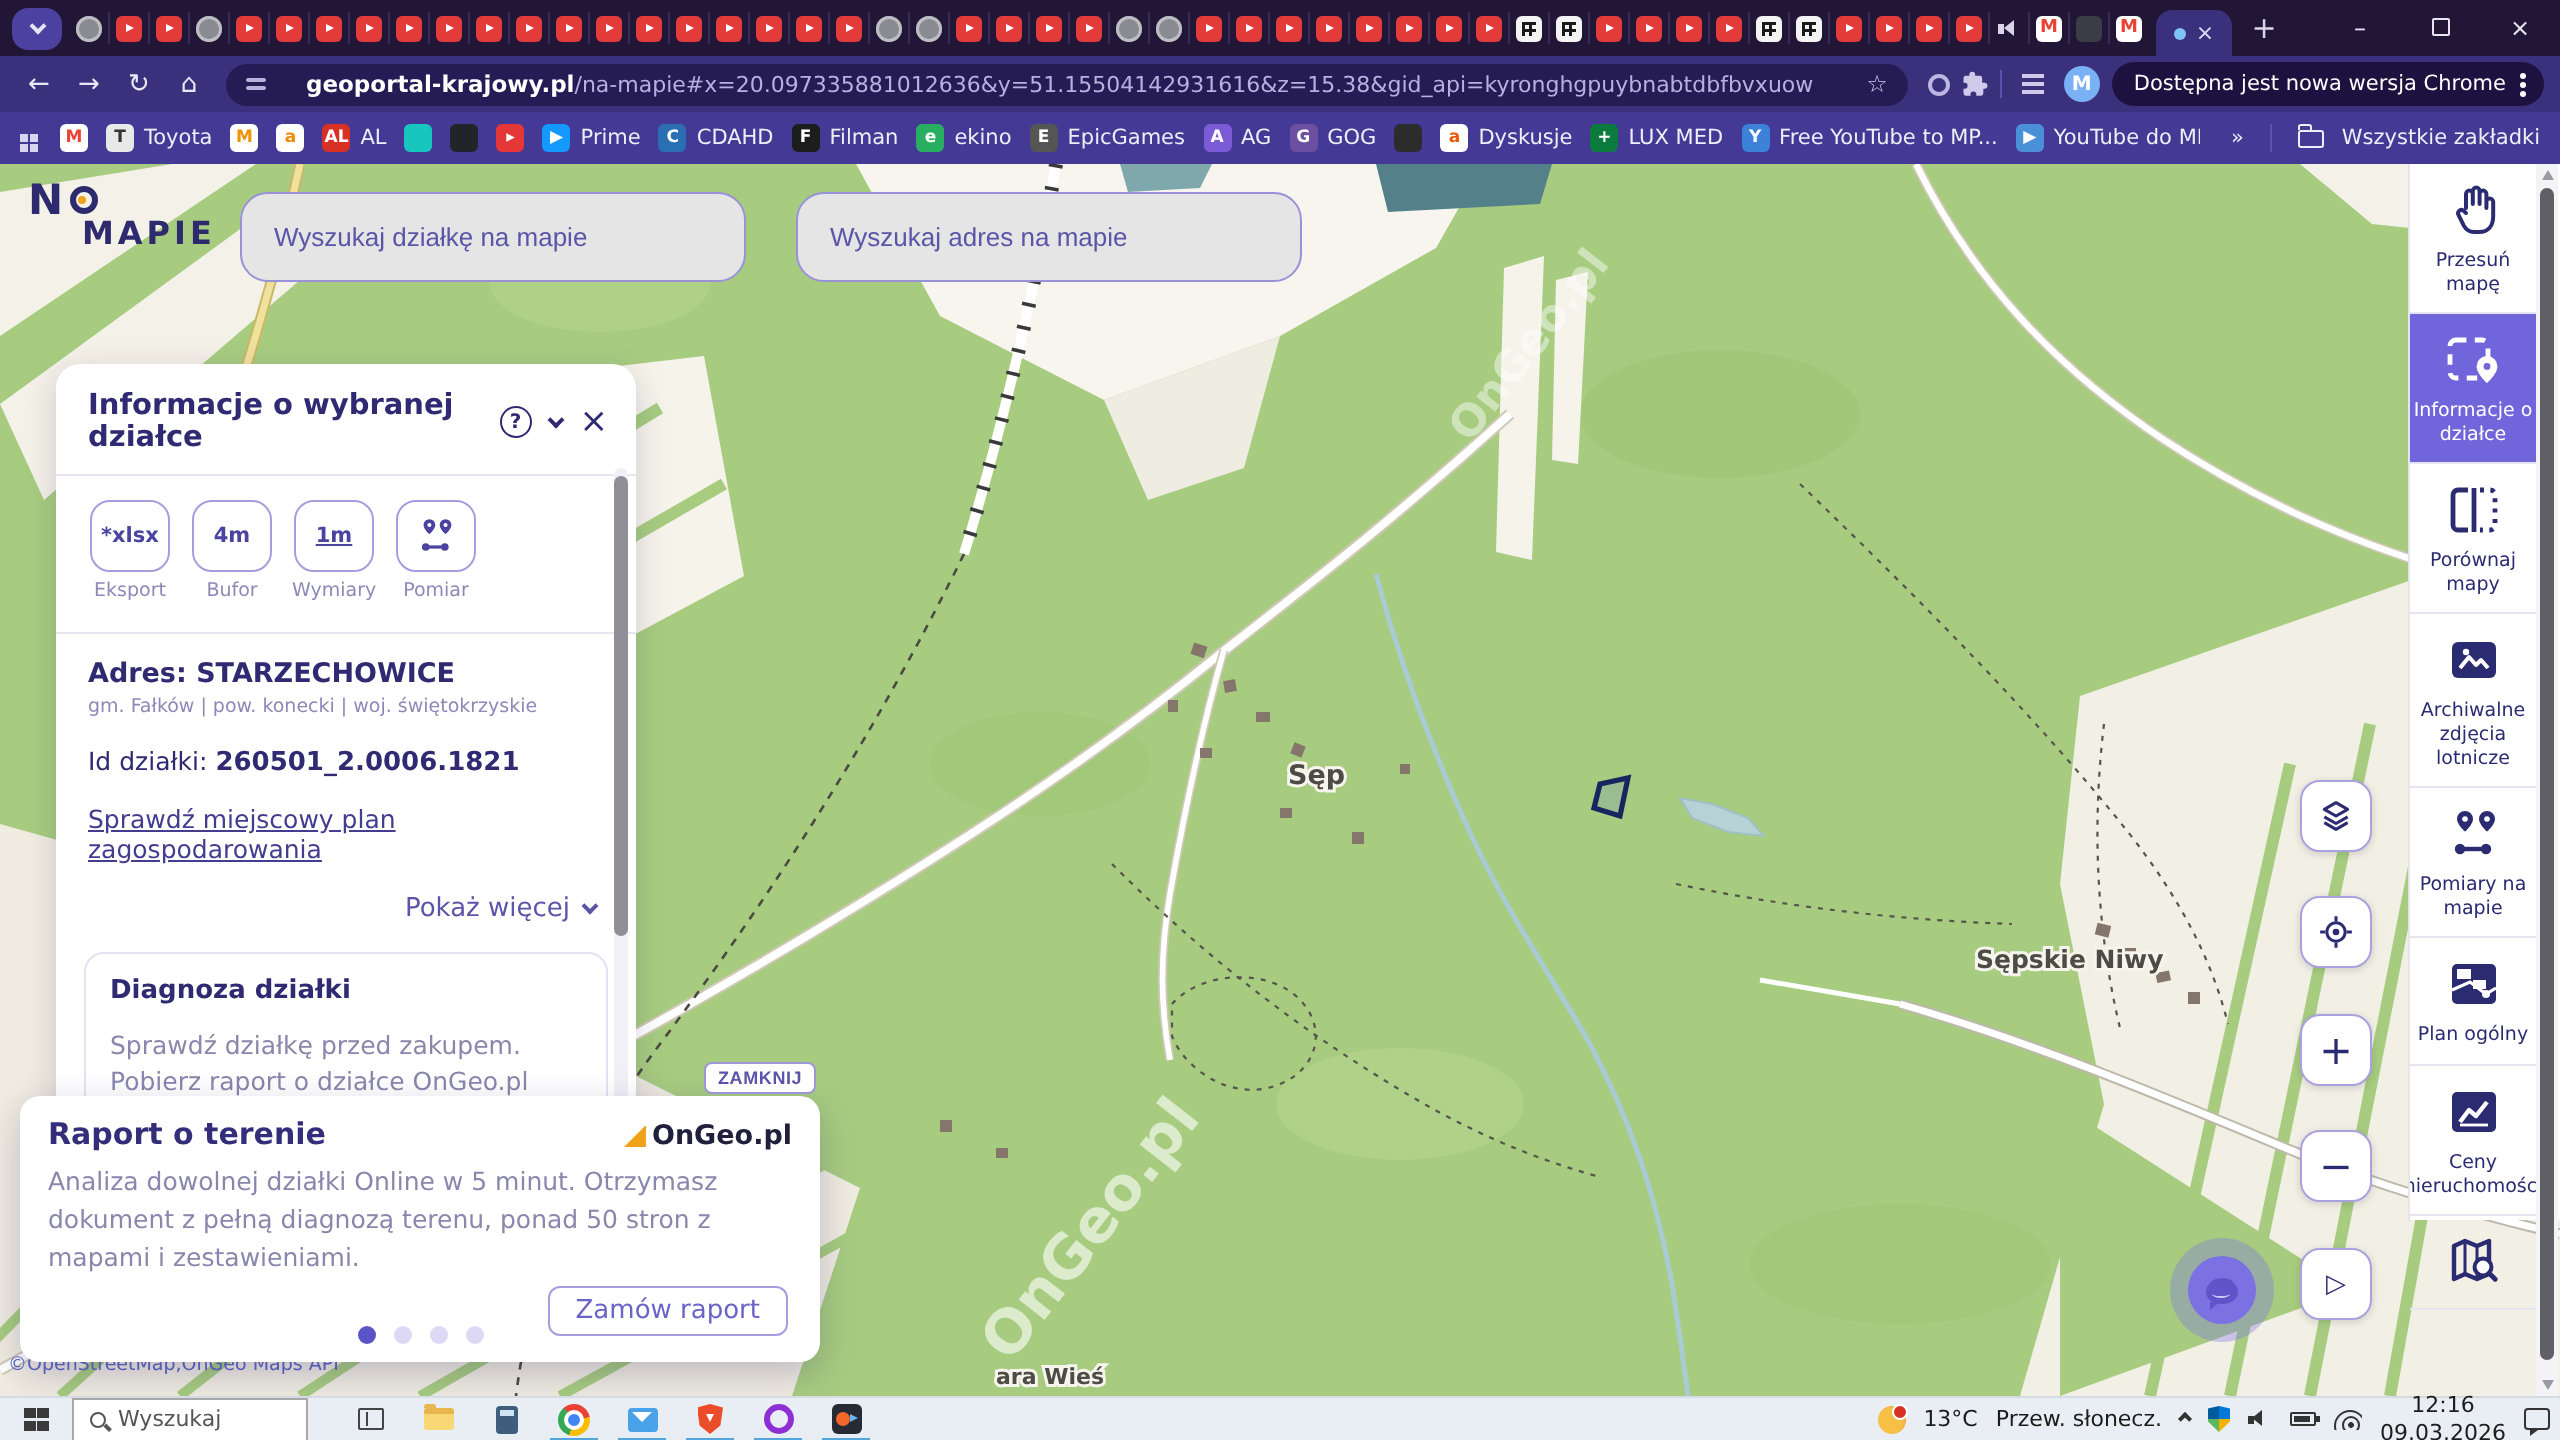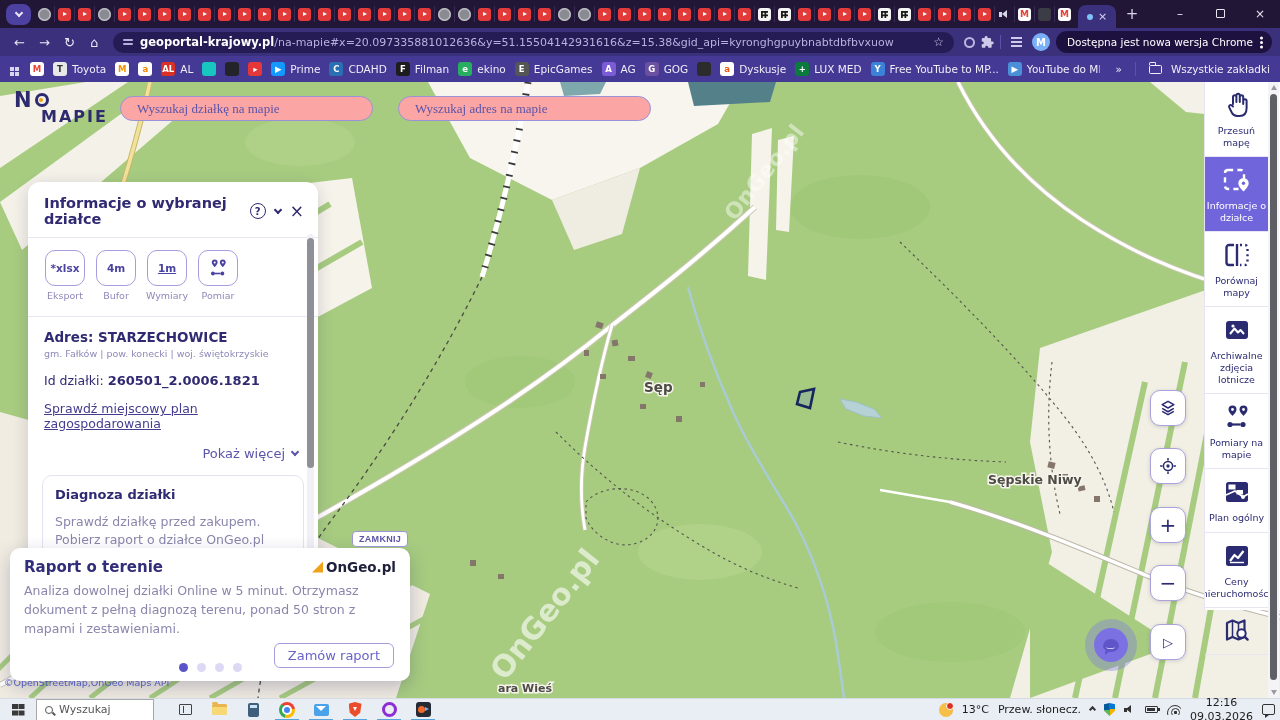--- a/index.html
+++ b/index.html
@@ -30,21 +30,21 @@
 .tab-active{width:38px;height:23px;background:#3b307c;border-radius:8px 8px 0 0;display:flex;align-items:center;justify-content:center;gap:5px;margin-left:4px;align-self:flex-end}
 .tadot{width:6px;height:6px;border-radius:50%;background:#7ec3f7}
 .taclose{color:#ddd9f0;font-size:11px;line-height:1}
 .newtab{width:24px;height:24px;color:#d9d5e8;font-size:15px;display:flex;align-items:center;justify-content:center;margin-left:4px}
 .wincontrols{position:absolute;right:0;top:0;height:27px;display:flex}
 .wc{width:40px;height:27px;display:flex;align-items:center;justify-content:center;color:#e8e5f2;font-size:12px}
 .wc .sq{width:9px;height:9px;border:1.2px solid #e8e5f2;border-radius:1px}
 
 .navbar{height:28px;background:#3b307c;display:flex;align-items:center;padding:0 8px;gap:2px;color:#e9e6f5}
 .nbtn{width:23px;height:23px;border-radius:50%;display:flex;align-items:center;justify-content:center;font-size:13px;flex:none}
-.urlbox{flex:1;height:21px;background:#261c55;border-radius:11px;display:flex;align-items:center;padding:0 10px;gap:7px;min-width:0;margin:0 5px}
+.urlbox{flex:1;height:21px;background:#261c55;border-radius:11px;display:flex;align-items:center;padding:0 10px;gap:20px;min-width:0;margin:0 5px}
 .tune{width:10px;height:1.6px;background:#b7b0dc;box-shadow:0 4px 0 #b7b0dc;border-radius:1px;flex:none;margin-top:-4px}
 .urltext{white-space:nowrap;overflow:hidden;font-size:11px;color:#b8b1e0;flex:1}
 .urltext b{color:#fff;font-size:11.5px}
 .star{font-size:12px;color:#cfc9ea;flex:none}
 .extring{width:11px;height:11px;border:2px solid #bdb6e2;border-radius:50%;flex:none;margin:0 3px}
 .vsep{width:1px;height:14px;background:#5d51ad;margin:0 4px}
 .listic{width:11px;height:1.6px;background:#cfc9ea;box-shadow:0 4px 0 #cfc9ea,0 8px 0 #cfc9ea;margin:-8px 4px 0 4px}
 .avatar{width:18px;height:18px;border-radius:50%;background:#7ab0f5;color:#fff;font-size:10px;font-weight:bold;display:flex;align-items:center;justify-content:center;flex:none;margin:0 4px}
 .updt{height:22px;background:#1d1140;border-radius:11px;color:#fff;font-size:10.5px;display:flex;align-items:center;padding:0 9px 0 11px;gap:7px;flex:none;white-space:nowrap}
 .dots3{width:3px;height:3px;border-radius:50%;background:#fff;box-shadow:0 -4.5px 0 #fff,0 4.5px 0 #fff}
@@ -60,21 +60,21 @@
 .folderic::before{content:"";position:absolute;left:-1px;top:-4px;width:5px;height:2.5px;border:1.5px solid #efeef8;border-bottom:none;border-radius:1.5px 1.5px 0 0}
 
 
 .stage{position:absolute;top:82px;left:0;width:1280px;height:616px;overflow:hidden}
 svg.map{position:absolute;left:0;top:0}
 .logo{position:absolute;left:14px;top:6px;color:#2e2a6e;z-index:2}
 .logo .l1{font-size:21px;font-weight:bold;letter-spacing:1px;display:flex;align-items:center}
 .ring{display:inline-block;width:14px;height:14px;border:3.5px solid #2e2a6e;border-radius:50%;position:relative;margin-left:2px}
 .ring::after{content:"";position:absolute;left:1.5px;top:1.5px;width:4px;height:4px;background:#f0a21a;border-radius:50%}
 .logo .l2{font-size:16px;font-weight:bold;letter-spacing:2px;margin-left:27px;margin-top:-5px}
-.srch{position:absolute;top:14px;height:25px;width:253px;border:1.5px solid #9a92d8;border-radius:14px;background:#fca5a5;color:#5b54a8;font-size:13px;padding:0 16px;font-family:Liberation Serif, serif;z-index:2;outline:none}
+.srch{position:absolute;top:14px;height:45px;width:253px;border:1.5px solid #9a92d8;border-radius:14px;background:#e5e5e5;color:#5b54a8;font-size:13px;padding:0 16px;font-family:Liberation Sans, sans-serif;z-index:2;outline:none}
 .srch::placeholder{color:#5b54a8;opacity:1}
 
 
 .panel{position:absolute;left:28px;top:100px;width:290px;height:382px;background:#ffffff;border-radius:12px;box-shadow:0 4px 16px rgba(40,30,90,.18);z-index:5;overflow:hidden}
 .phead{display:flex;align-items:center;padding:13px 14px 10px 16px;gap:9px}
 .ptitle{font-size:14.5px;font-weight:bold;color:#2f2a72;flex:1}
 .helpc{width:16px;height:16px;border:1.5px solid #2f2a72;border-radius:50%;font-size:10px;font-weight:bold;color:#2f2a72;display:flex;align-items:center;justify-content:center}
 .phead .chv{color:#2f2a72;margin-top:-2px}
 .pclose{color:#2f2a72;font-size:17px;line-height:1}
 .pdiv{height:1px;background:#e8e6f2}
@@ -94,21 +94,21 @@
 .showmore .chv{margin-top:-3px}
 .diag{margin:10px 14px;border:1px solid #e4e2f2;border-radius:10px;padding:11px 12px}
 .diag-title{font-size:13px;font-weight:bold;color:#2f2a72;margin-bottom:11px}
 .diag-text{font-size:12.5px;color:#8a86ac;line-height:1.45}
 .pscroll{position:absolute;right:4px;top:52px;width:7px;height:318px;background:#f1f0f6;border-radius:4px}
 .pthumb{position:absolute;left:0;top:4px;width:7px;height:230px;background:#8f8f98;border-radius:4px}
 
 
 .zamknij{position:absolute;left:352px;top:449px;z-index:7;background:#fff;border:1px solid #9c95d8;border-radius:4px;font-size:9px;font-weight:bold;color:#5b54a8;padding:2px 6px;letter-spacing:.3px}
 .popup{position:absolute;left:10px;top:466px;width:400px;height:133px;background:#fff;border-radius:10px;box-shadow:0 6px 18px rgba(40,30,90,.25);z-index:6;padding:10px 14px}
-.pop-head{display:flex;align-items:center}
+.pop-head{display:flex;align-items:flex-end}
 .pop-title{font-size:15px;font-weight:bold;color:#332e7a;flex:1}
 .brand{display:flex;align-items:center;gap:3px;font-weight:bold;font-size:13.5px;color:#20203c}
 .tri{width:11px;height:11px;background:#f0a21a;clip-path:polygon(0 100%,100% 0,100% 100%)}
 .pop-text{font-size:12.5px;color:#8a86ac;line-height:1.5;margin-top:6px;padding-right:4px}
 .order{display:block;margin:5px 2px 0 auto;border:1.5px solid #a59ede;border-radius:6px;background:#fff;color:#6a63c8;font-size:13px;padding:4px 13px;font-family:inherit}
 .cdots{position:absolute;bottom:9px;left:0;right:0;display:flex;justify-content:center;gap:9px}
 .dot{width:9px;height:9px;border-radius:50%;background:#ddd9f4}
 .dot.active{background:#5b54c8}
 .attrib{position:absolute;left:4px;top:595px;font-size:9.5px;color:#5a66c8;z-index:4}
 

